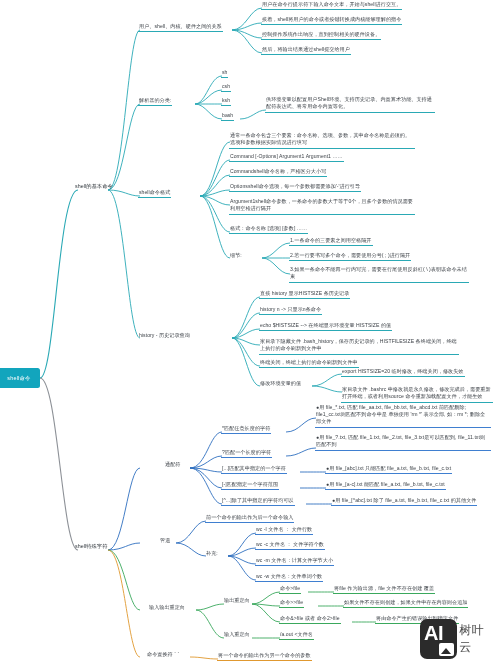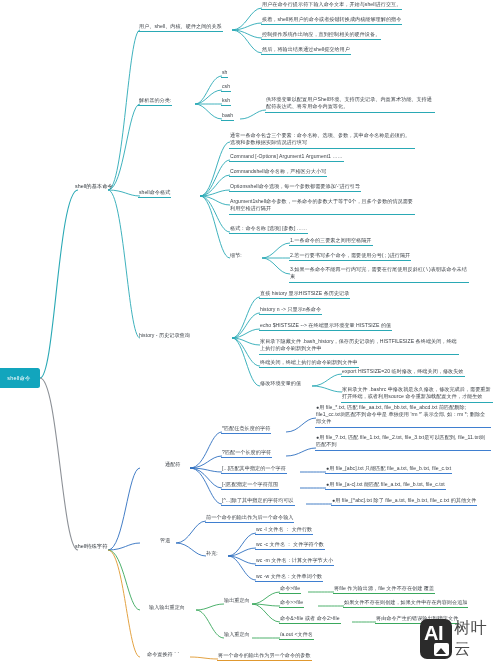--- a/index.html
+++ b/index.html
@@ -96,21 +96,21 @@
     content: "";
     position: absolute;
     left: 2px; bottom: 2px;
     width: 0; height: 0;
     border-left: 5px solid transparent;
     border-right: 5px solid transparent;
     border-bottom: 6px solid #2b2b2b;
   }
   #wm-text {
     color: #4a4a4a;
-    font-size: 16px;
+    font-size: 12px;
     letter-spacing: 0.5px;
   }
 </style>
 </head>
 <body>
 
 <div id="canvas">
 
   <svg id="links" viewBox="0 0 500 668" xmlns="http://www.w3.org/2000/svg">
     <g fill="none" stroke-width="0.9">

